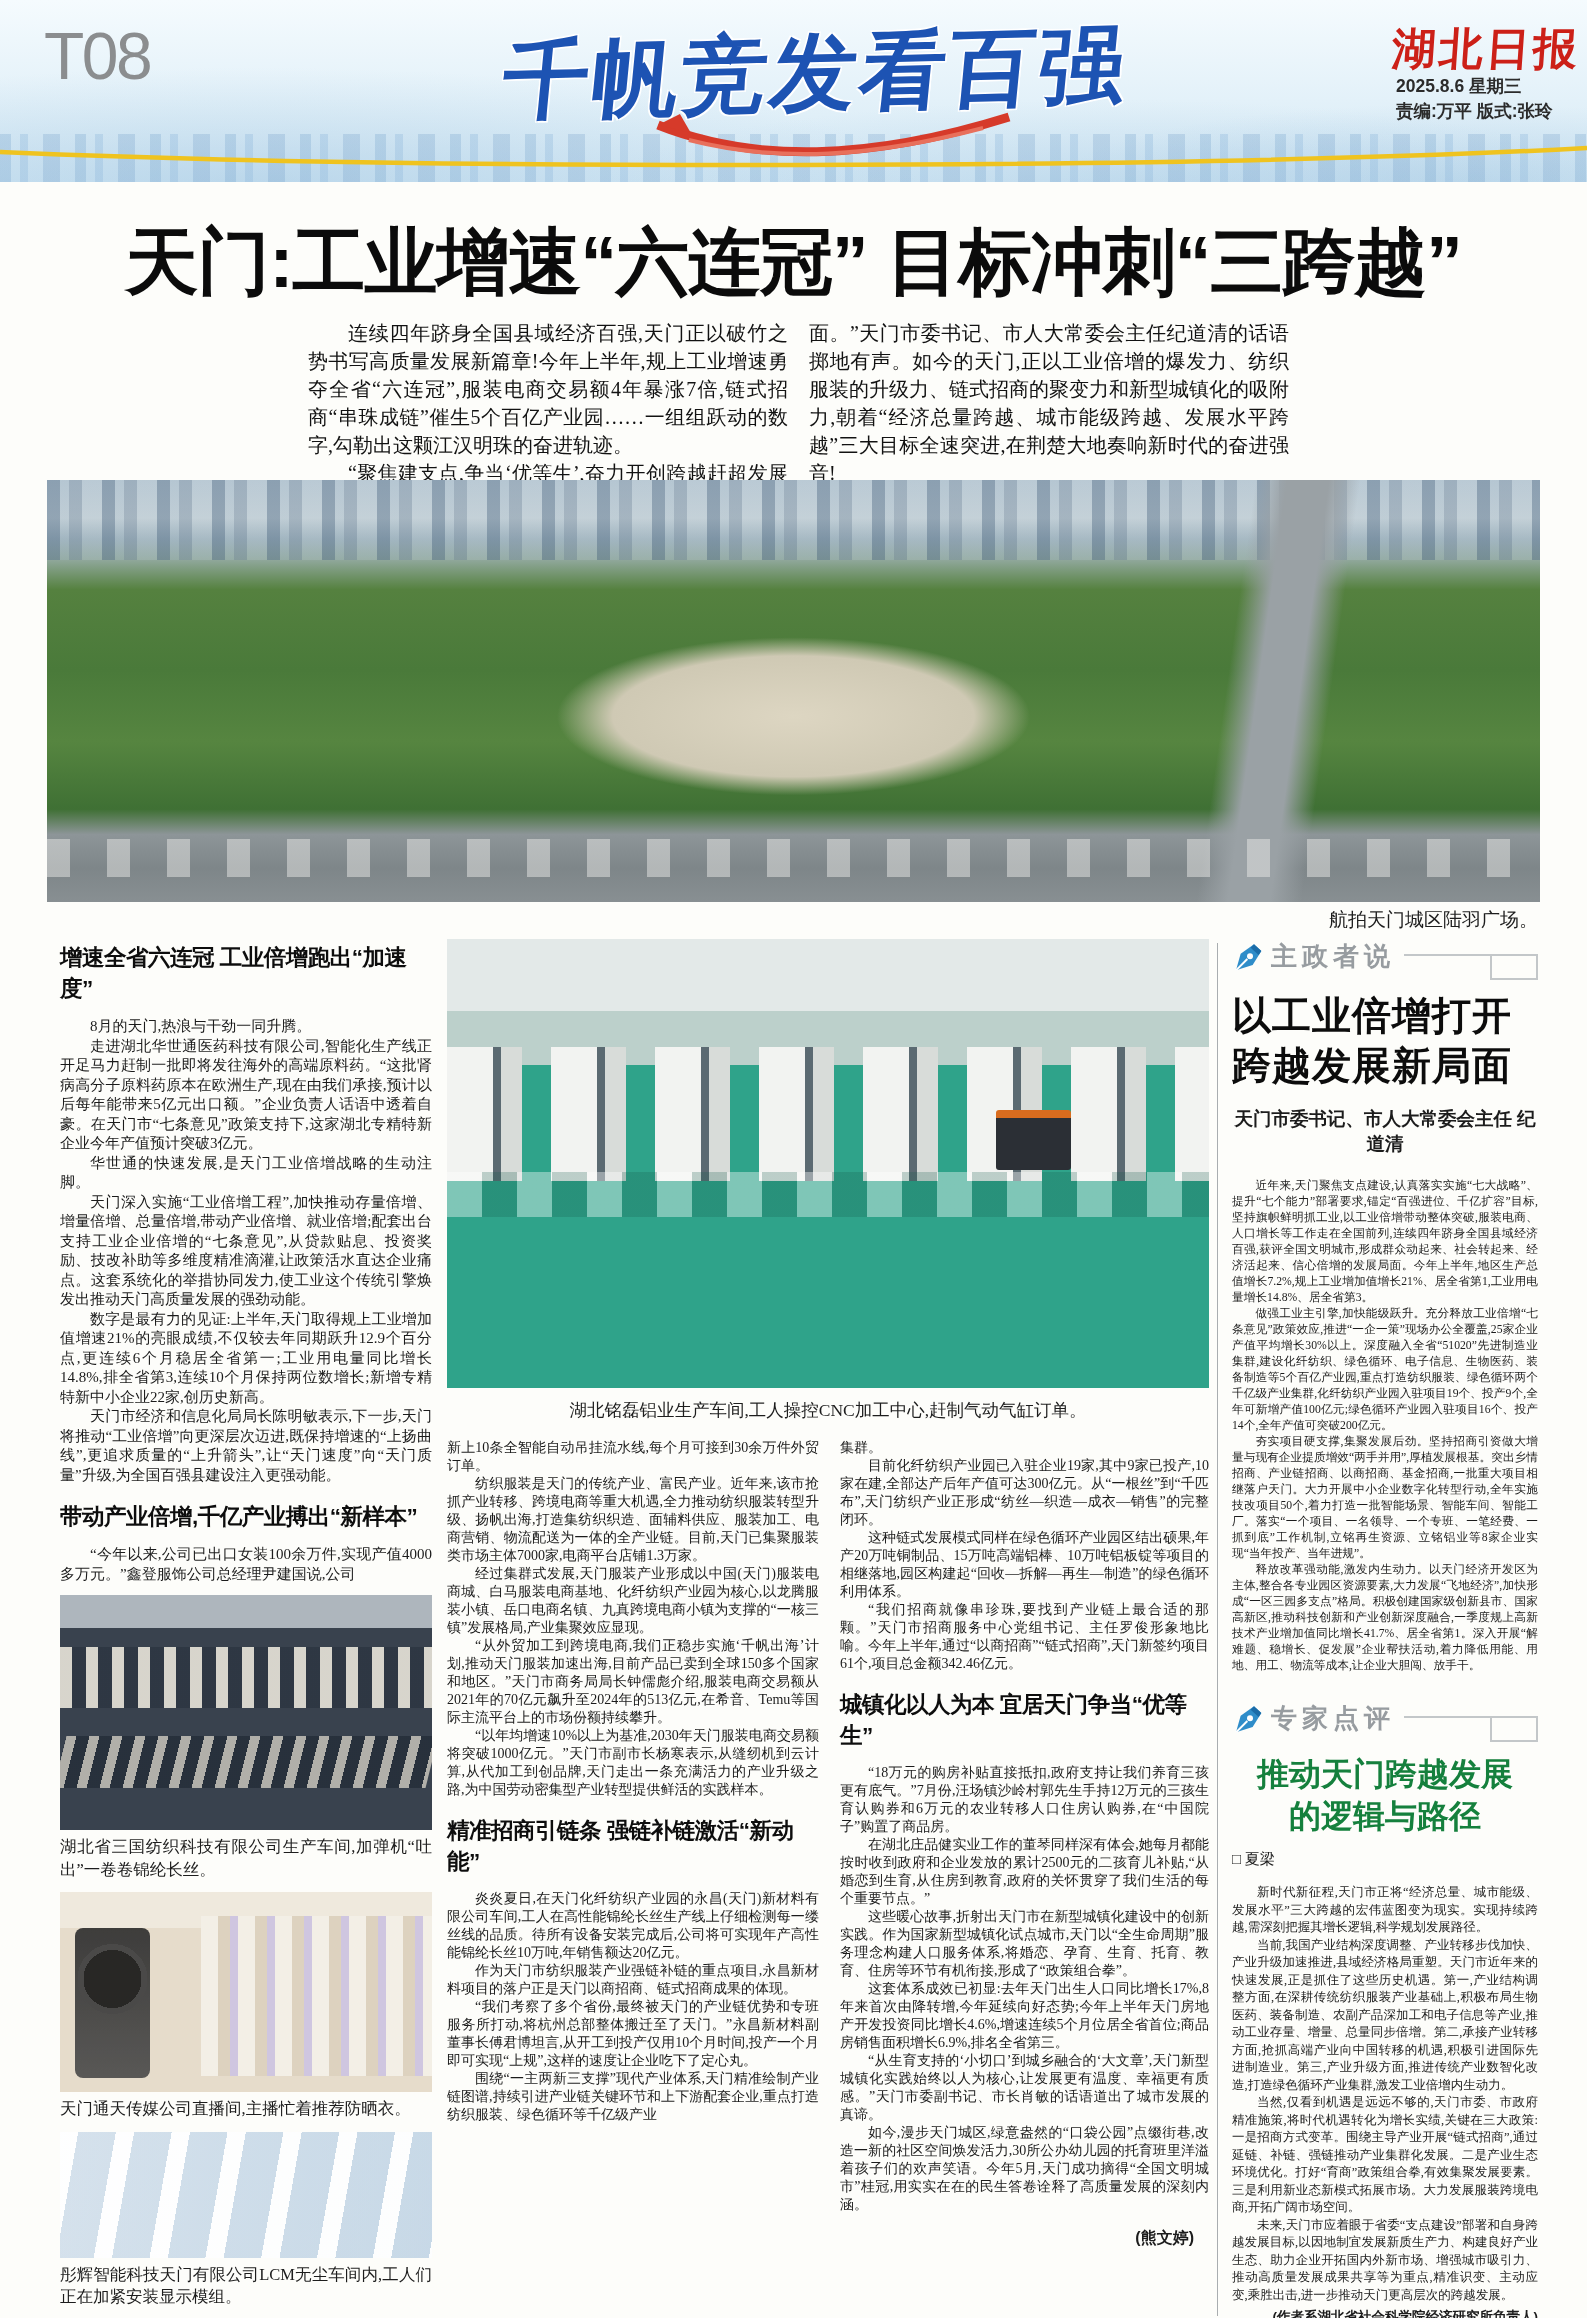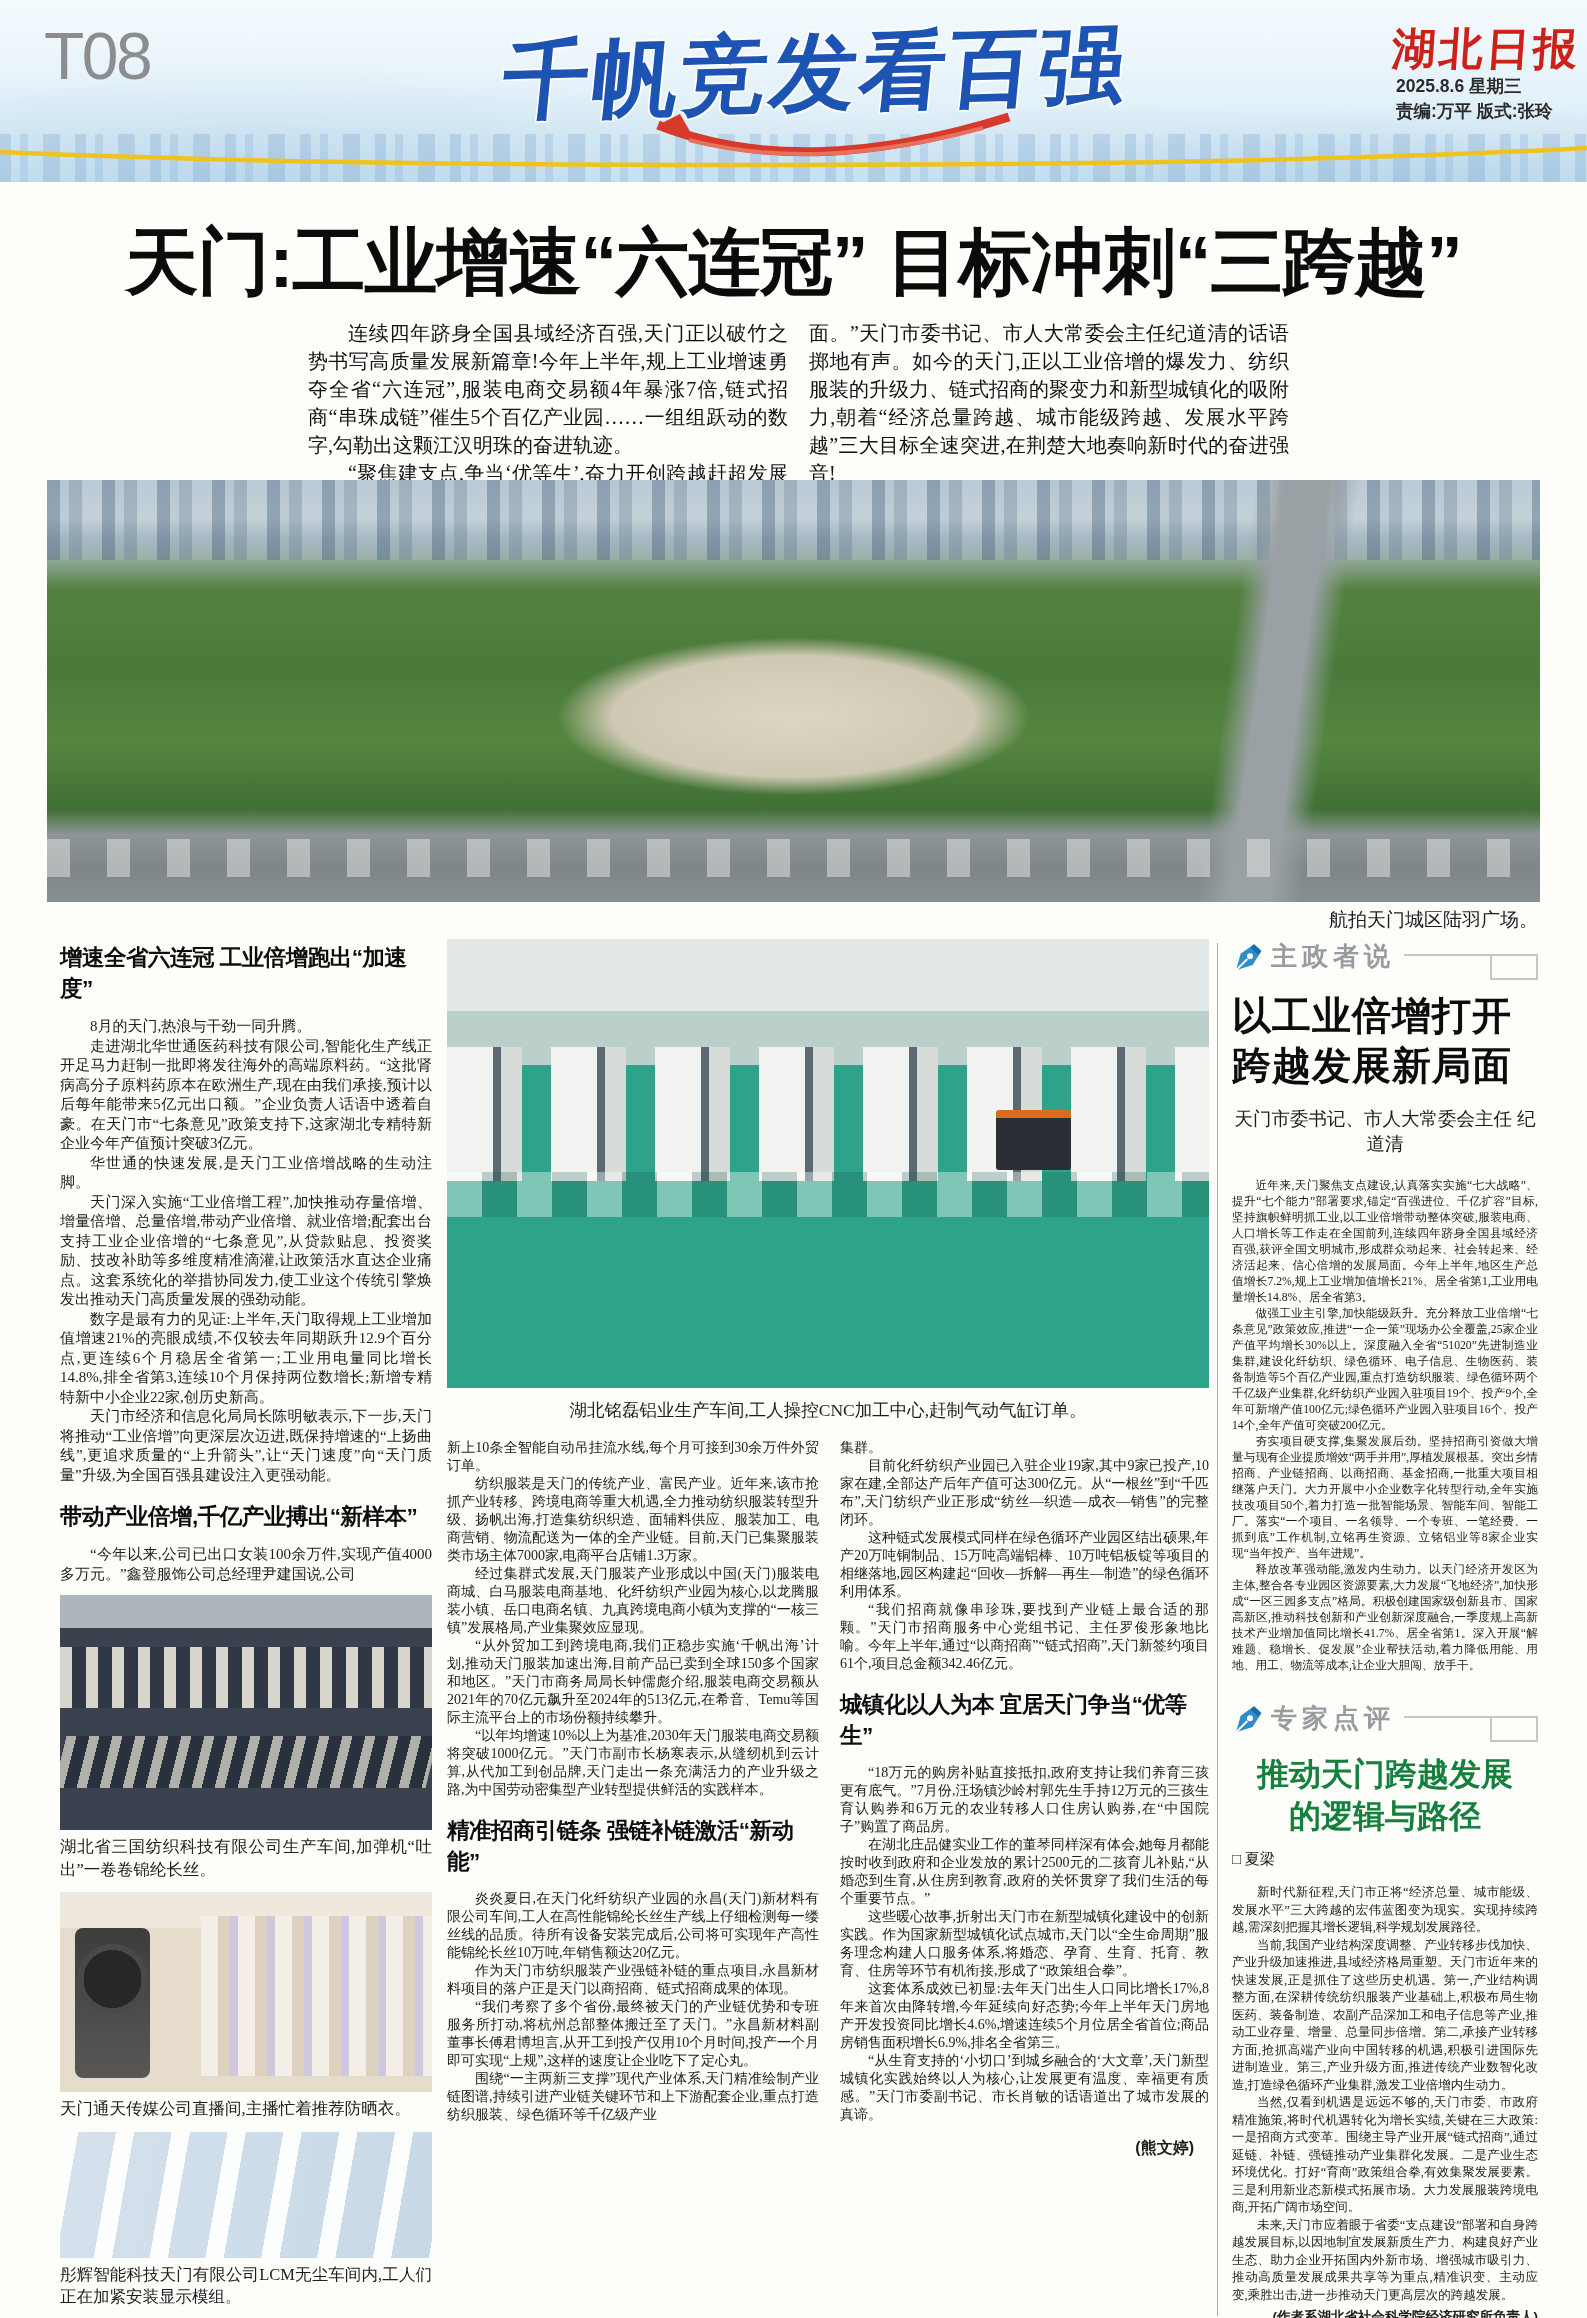--- a/index.html
+++ b/index.html
@@ -114,21 +114,21 @@
 
   
   .col-label { display:flex; align-items:center; margin-bottom:17px; }
   .pen-icon { width:32px; height:32px; flex:0 0 auto; }
   .col-label .lbl { font-size:26px; font-weight:700; color:#979ca0; letter-spacing:5px; margin-left:7px; }
   .label-tail { flex:1; position:relative; height:32px; margin-left:9px; }
   .label-tail .tail-line { position:absolute; left:0; top:13px; width:100%; height:2.5px; background:#c3c7c9; }
   .label-tail .tail-box { position:absolute; right:0; top:13px; width:48px; height:26px; border:2.5px solid #c3c7c9; background:#fdfdfa; }
   .guest-title { text-align:left; font-weight:900; font-size:39px; line-height:50px;
                  color:#0c0c0c; letter-spacing:1px; margin-top:5px; }
-  .guest-author { text-align:center; font-family:"Liberation Sans",sans-serif; font-weight:400;
+  .guest-author { text-align:center; font-family:"Liberation Sans",sans-serif; font-weight:700;
                   font-size:18.5px; margin:15px 0 22px 0; }
   .guest-p { font-size:11.7px; line-height:16px; text-indent:2em; }
   .expert-title { text-align:center; font-family:"Liberation Sans",sans-serif; font-weight:900;
                   font-size:32px; line-height:42px; color:#15803d; margin-top:7px; }
   .expert-author { text-align:left; font-size:15px; margin:13px 0 15px 0; }
   .expert-p { font-size:12.5px; line-height:17.5px; text-indent:2em; }
   .expert-footer { font-family:"Liberation Sans",sans-serif; font-weight:700; font-size:13.5px;
                    text-align:right; margin-top:4px; }
   .gap { height:13px; }
   .gap-lg { height:27px; }
@@ -224,20 +224,21 @@
     <p class="body-p">目前化纤纺织产业园已入驻企业19家,其中9家已投产,10家在建,全部达产后年产值可达300亿元。从“一根丝”到“千匹布”,天门纺织产业正形成“纺丝—织造—成衣—销售”的完整闭环。</p>
     <p class="body-p">这种链式发展模式同样在绿色循环产业园区结出硕果,年产20万吨铜制品、15万吨高端铝棒、10万吨铝板锭等项目的相继落地,园区构建起“回收—拆解—再生—制造”的绿色循环利用体系。</p>
     <p class="body-p">“我们招商就像串珍珠,要找到产业链上最合适的那颗。”天门市招商服务中心党组书记、主任罗俊形象地比喻。今年上半年,通过“以商招商”“链式招商”,天门新签约项目61个,项目总金额342.46亿元。</p>
     <div class="gap"></div>
     <h2 class="sec-title">城镇化以人为本 宜居天门争当“优等生”</h2>
     <p class="body-p">“18万元的购房补贴直接抵扣,政府支持让我们养育三孩更有底气。”7月份,汪场镇沙岭村郭先生手持12万元的三孩生育认购券和6万元的农业转移人口住房认购券,在“中国院子”购置了商品房。</p>
     <p class="body-p">在湖北庄品健实业工作的董琴同样深有体会,她每月都能按时收到政府和企业发放的累计2500元的二孩育儿补贴,“从婚恋到生育,从住房到教育,政府的关怀贯穿了我们生活的每个重要节点。”</p>
     <p class="body-p">这些暖心故事,折射出天门市在新型城镇化建设中的创新实践。作为国家新型城镇化试点城市,天门以“全生命周期”服务理念构建人口服务体系,将婚恋、孕育、生育、托育、教育、住房等环节有机衔接,形成了“政策组合拳”。</p>
     <p class="body-p">这套体系成效已初显:去年天门出生人口同比增长17%,8年来首次由降转增,今年延续向好态势;今年上半年天门房地产开发投资同比增长4.6%,增速连续5个月位居全省首位;商品房销售面积增长6.9%,排名全省第三。</p>
     <p class="body-p">“从生育支持的‘小切口’到城乡融合的‘大文章’,天门新型城镇化实践始终以人为核心,让发展更有温度、幸福更有质感。”天门市委副书记、市长肖敏的话语道出了城市发展的真谛。</p>
+    <p class="body-p">如今,漫步天门城区,绿意盎然的“口袋公园”点缀街巷,改造一新的社区空间焕发活力,30所公办幼儿园的托育班里洋溢着孩子们的欢声笑语。今年5月,天门成功摘得“全国文明城市”桂冠,用实实在在的民生答卷诠释了高质量发展的深刻内涵。</p>
     <p class="story-byline">(熊文婷)</p>
   </div>
 
   <div class="col" id="col-right">
     <div class="col-label">
       <svg class="pen-icon" viewBox="0 0 48 48">
         <path d="M6 44 L13 19 L33 5 L44 15 L31 36 Z" fill="#2f8dc9"></path>
         <path d="M6 44 L23 27" stroke="#ffffff" stroke-width="3" fill="none"></path>
         <circle cx="27" cy="23" r="4.5" fill="#ffffff"></circle>
         <path d="M33 5 L44 15 L40 21 L28 10 Z" fill="#1b6ca8"></path>

